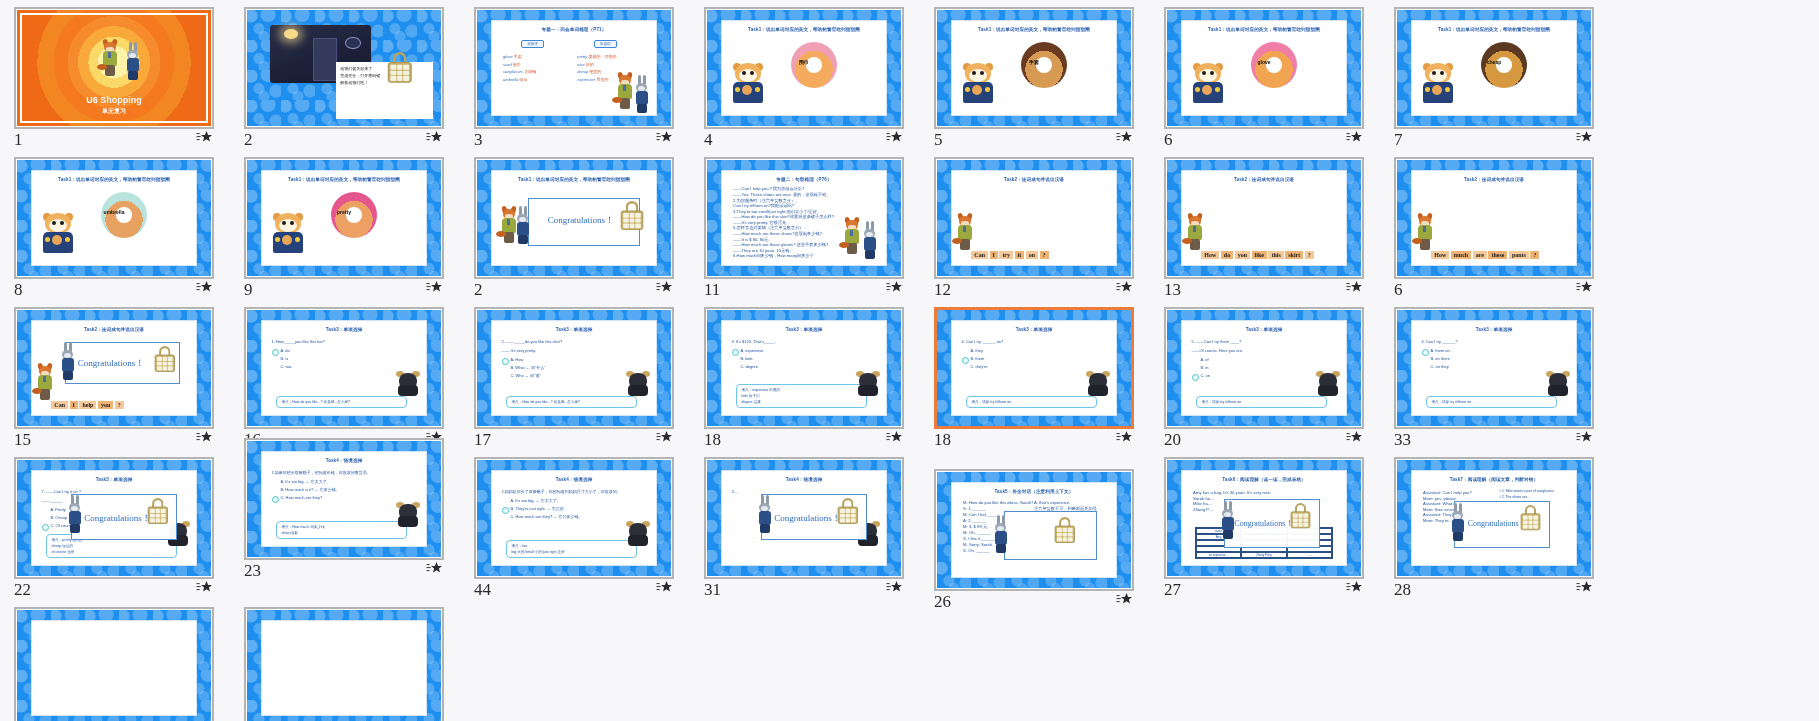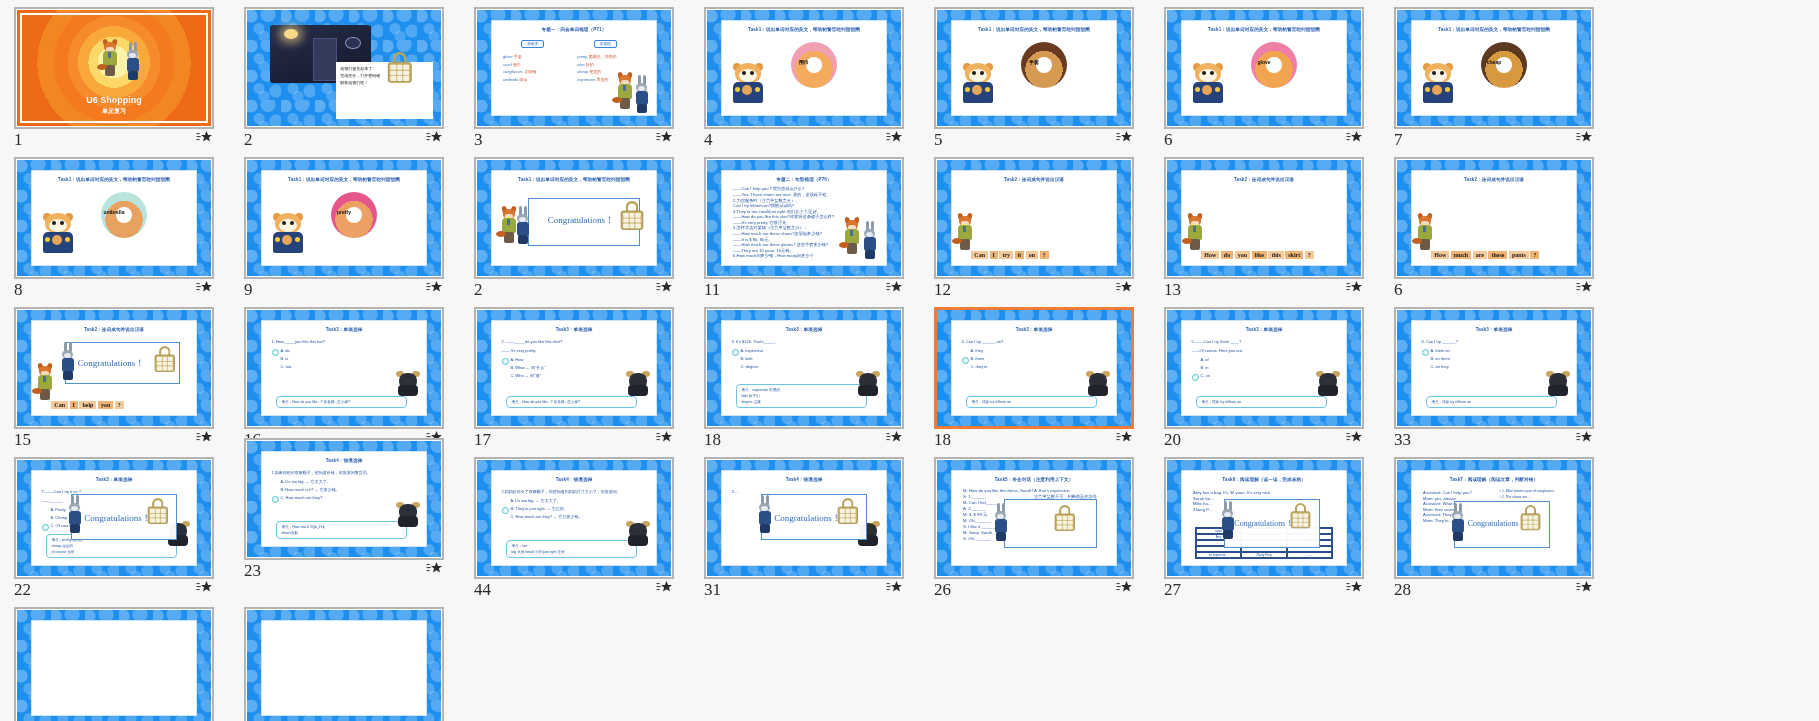--- a/index.html
+++ b/index.html
@@ -1243,21 +1243,21 @@
         </div>
       </div>
       <div class="slide-number">31</div>
       <div class="anim-star"><svg width="16" height="16" viewBox="0 0 16 16">
           <polygon points="10.5,1 12.1,5 16,5 12.9,7.6 14,11.6 10.5,9.3 7,11.6 8.1,7.6 5,5 8.9,5" fill="#2b2b2b"></polygon>
           <rect x="0.5" y="3" width="3.2" height="1.1" fill="#4a4a4a"></rect>
           <rect x="0.5" y="6" width="4.2" height="1.1" fill="#4a4a4a"></rect>
           <rect x="0.5" y="9" width="3.2" height="1.1" fill="#4a4a4a"></rect>
         </svg></div>
     </div>
-    <div class="slide-cell" style="left: 920px; top: 452px;">
+    <div class="slide-cell" style="left: 920px; top: 464px;">
       <div class="thumb-frame">
         <div class="thumb-inner">
           <div class="bg-blue"></div>
           <div class="white-panel">
             <div class="slide-title">Task5：补全对话（注意利用上下文）</div>
             <div class="body-text" style="top: 18%; width: 48%; line-height: 6px;">
               <div>M. How do you like this dress, Sarah?</div>
               <div>S:  1.______</div>
               <div>M. Can I hel______</div>
               <div>A:  2.______</div>

